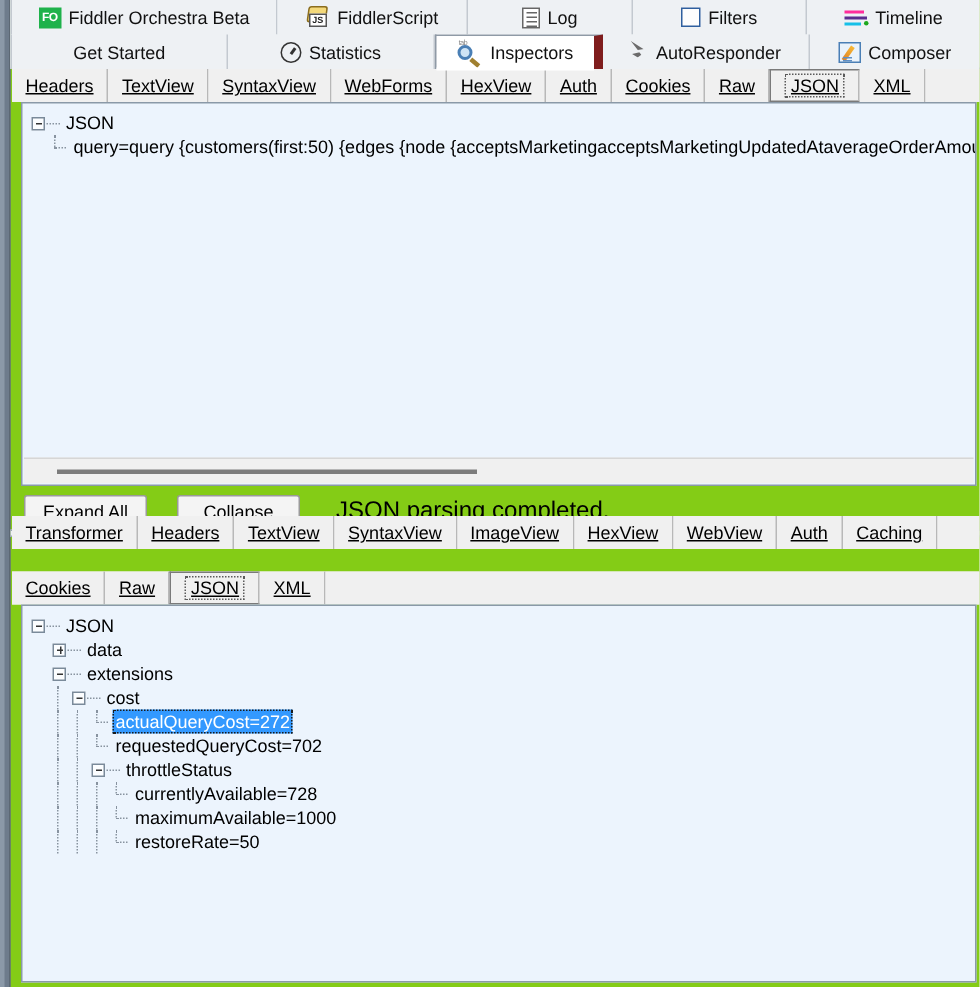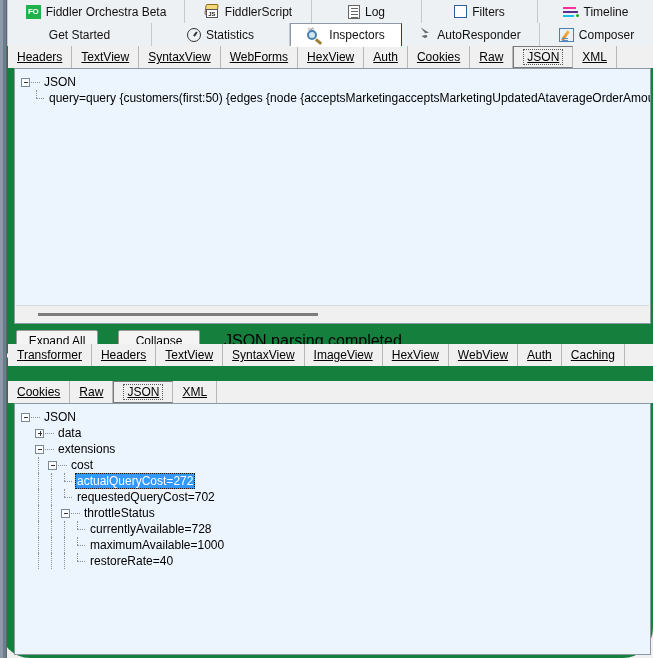--- a/index.html
+++ b/index.html
@@ -7,22 +7,21 @@
     width: 653px; height: 658px;
     font-family: "Liberation Sans", sans-serif;
     font-size: 12px;
     background: #f0f0f0;
     overflow: hidden;
     color: #000;
   }
   #app {
     position: relative;
     width: 653px; height: 658px;
-    background: #15803d;
-    border-radius: 30px;
+    background: #84cc16;
   }
 
   
   .left-gutter {
     position: absolute; left: 0; top: 0;
     width: 7px; height: 658px;
     background: #6e7c8c;
     border-right: 1px solid #5c6874;
   }
   .left-gutter-inner {
@@ -53,21 +52,21 @@
     color: #111;
     border-right: 1px solid #c3c9d0;
     background: #eef1f4;
     white-space: nowrap;
     cursor: default;
   }
   .tab.first { border-left: 1px solid #c3c9d0; }
   .tab.active {
     background: #ffffff;
     border-left: 1px solid #8f9aa6;
-    border-right: 1px solid #7f1d1d;
+    border-right: 6px solid #7f1d1d;
     border-top: 1px solid #8f9aa6;
     position: relative;
     z-index: 3;
   }
   .tab.active::after {
     content: "";
     position: absolute; left: 0; right: 0; bottom: -1px; height: 2px;
     background: #ffffff;
   }
   .tab .lbl { line-height: 1; }
@@ -586,19 +585,19 @@
         <div class="leafline"></div>
         <span class="nlabel">maximumAvailable=1000</span>
       </div>
 
       <div class="node">
         <div class="indent" style="width:14px;"></div>
         <div class="vline"></div>
         <div class="vline"></div>
         <div class="vline"></div>
         <div class="leafline last"></div>
-        <span class="nlabel">restoreRate=40</span>
+        <span class="nlabel">restoreRate=50</span>
       </div>
 
     </div>
   </div>
 
 </div>
 
 </body></html>

